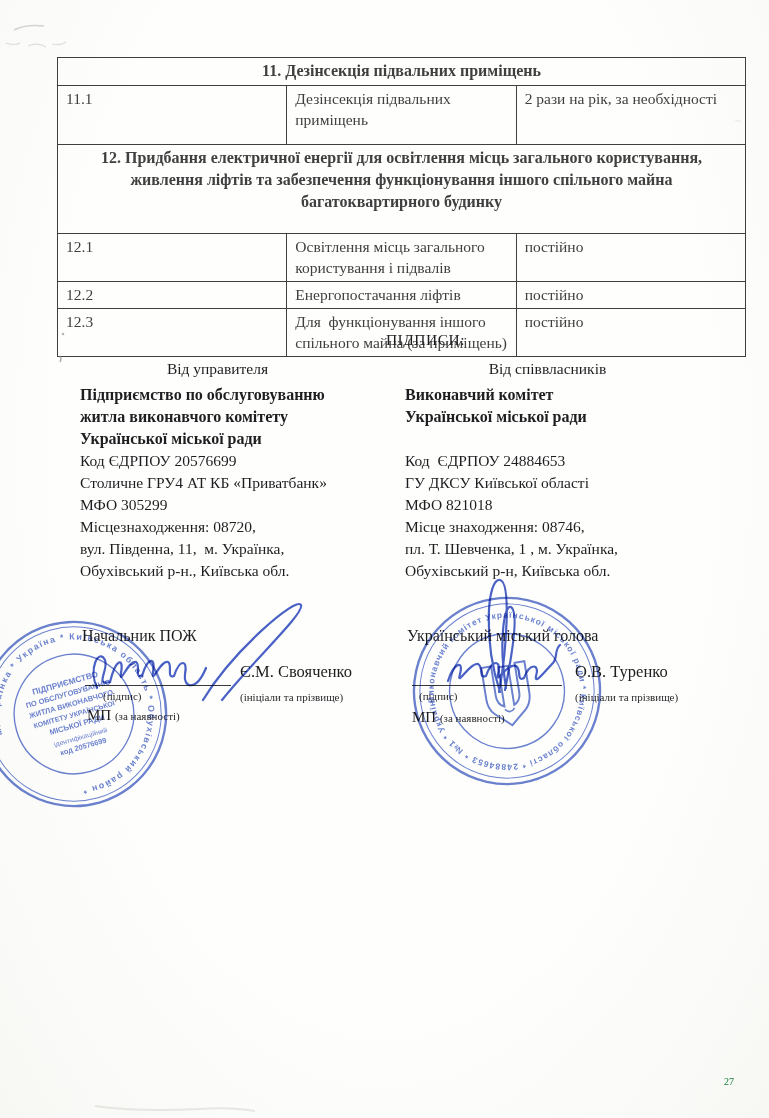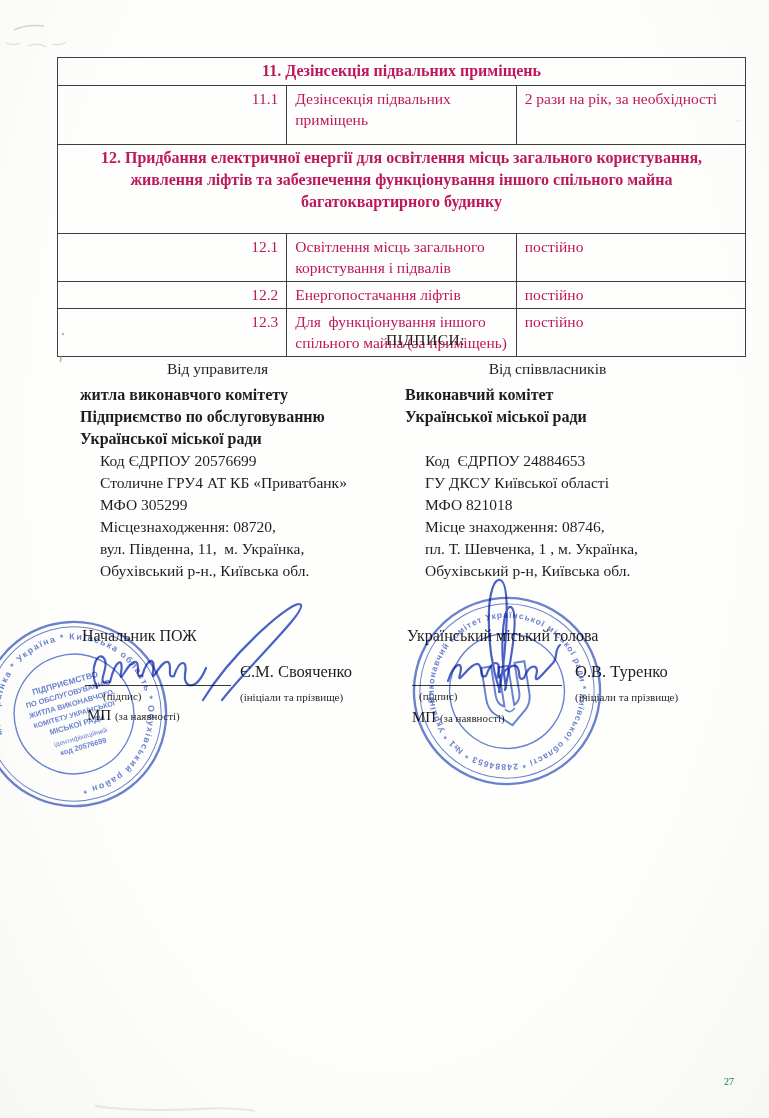--- a/index.html
+++ b/index.html
@@ -9,41 +9,41 @@
       radial-gradient(ellipse at 50% 40%, #fefefd 60%, #f7f7f4 100%),
       #fbfbf9;
     font-family:"Liberation Serif", serif;
     color:#1e1e20;
   }
   .abs{position:absolute;}
   
   table.services{
     position:absolute;left:57px;top:57px;width:689px;
     border-collapse:collapse;table-layout:fixed;
-    font-size:15.5px;line-height:21px;color:#be185d;
+    font-size:15.5px;line-height:21px;color:#404040;
   }
   table.services td{
     border:1px solid #3f3f41;vertical-align:top;
     padding:2px 8px 3px 8px;
   }
   td.sec-title{
     text-align:center;font-weight:bold;font-size:16px;line-height:22px;
     padding:3px 24px 15px 24px;
   }
   td.sec-title.tall{padding-bottom:20px;}
-  td.c-num{width:61px;padding-left:5px;text-align:right;}
+  td.c-num{width:61px;padding-left:5px;}
   td.c-desc{width:438px;white-space:pre-wrap;}
   td.c-per{width:190px;}
   tr.r1 td{padding-bottom:14px;}
   
   .center-head{left:0;width:769px;text-align:center;font-size:15.5px;letter-spacing:.5px;padding-left:41px;}
   .party{font-size:15.5px;text-align:center;}
   .org{line-height:22px;font-size:15.5px;}
   .org .b{font-weight:bold;font-size:16px;white-space:pre-wrap;}
-  .org .d{white-space:pre-wrap;margin-left:20px;}
+  .org .d{white-space:pre-wrap;}
   .gap{height:22px;}
   .sig-title{font-size:16px;}
   .sig-name{font-size:16.5px;}
   .sub{font-size:11px;color:#2a2a2c;}
   .sig-line{border-bottom:1.2px solid #39393b;height:0;}
   .mp{font-size:15px;}
   .mp .sub{font-size:11px;}
   .pagenum{font-size:10px;color:#15803d;}
   
   .ink{mix-blend-mode:multiply;pointer-events:none;}
@@ -82,22 +82,22 @@
   </tr>
 </tbody>
   </table>
 
 <div class="abs center-head" style="top:331px;">ПІДПИСИ:</div>
 
 <div class="abs party" style="left:75px;top:360px;width:285px;">Від управителя</div>
 <div class="abs party" style="left:400px;top:360px;width:295px;">Від співвласників</div>
 
 <div class="abs org" style="left:80px;top:384px;width:310px;">
+  <div class="b">Підприємство по обслуговуванню</div>
   <div class="b">житла виконавчого комітету</div>
-  <div class="b">Підприємство по обслуговуванню</div>
   <div class="b">Української міської ради</div>
   <div class="d">Код ЄДРПОУ 20576699</div>
   <div class="d">Столичне ГРУ4 АТ КБ «Приватбанк»</div>
   <div class="d">МФО 305299</div>
   <div class="d">Місцезнаходження: 08720,</div>
   <div class="d">вул. Південна, 11,  м. Українка,</div>
   <div class="d">Обухівський р-н., Київська обл.</div>
 </div>
 
 <div class="abs org" style="left:405px;top:384px;width:320px;">

